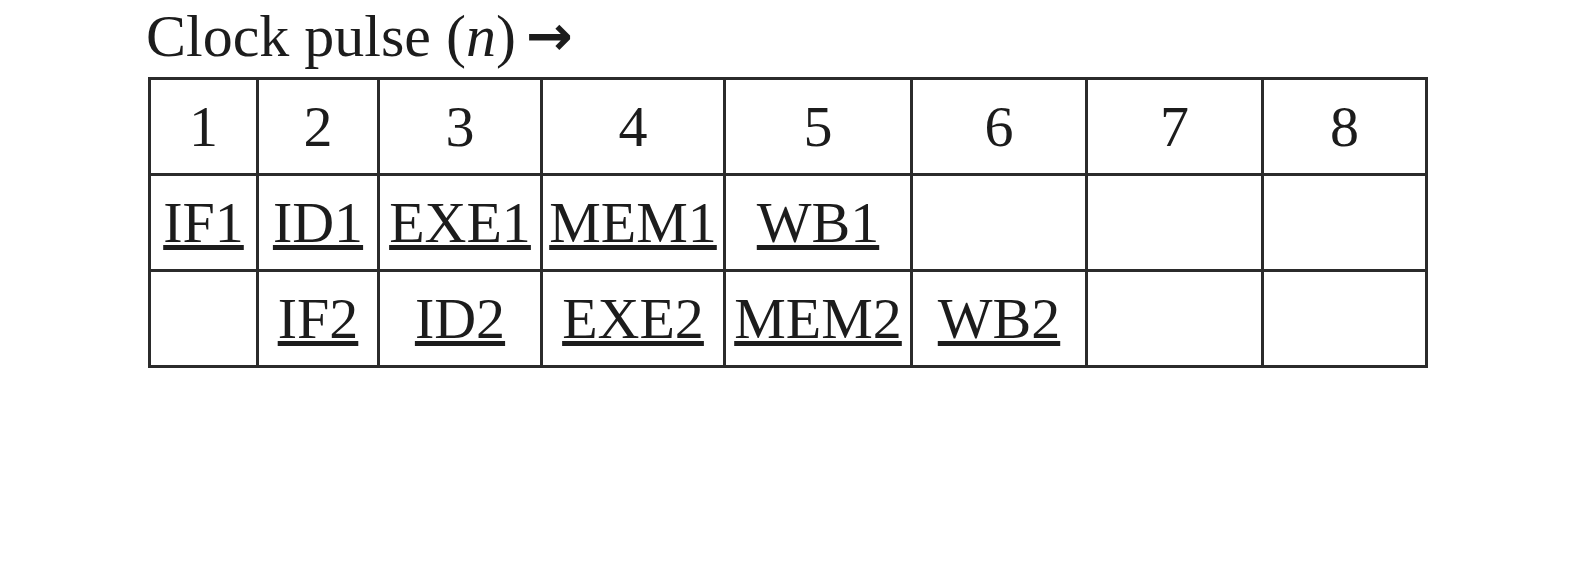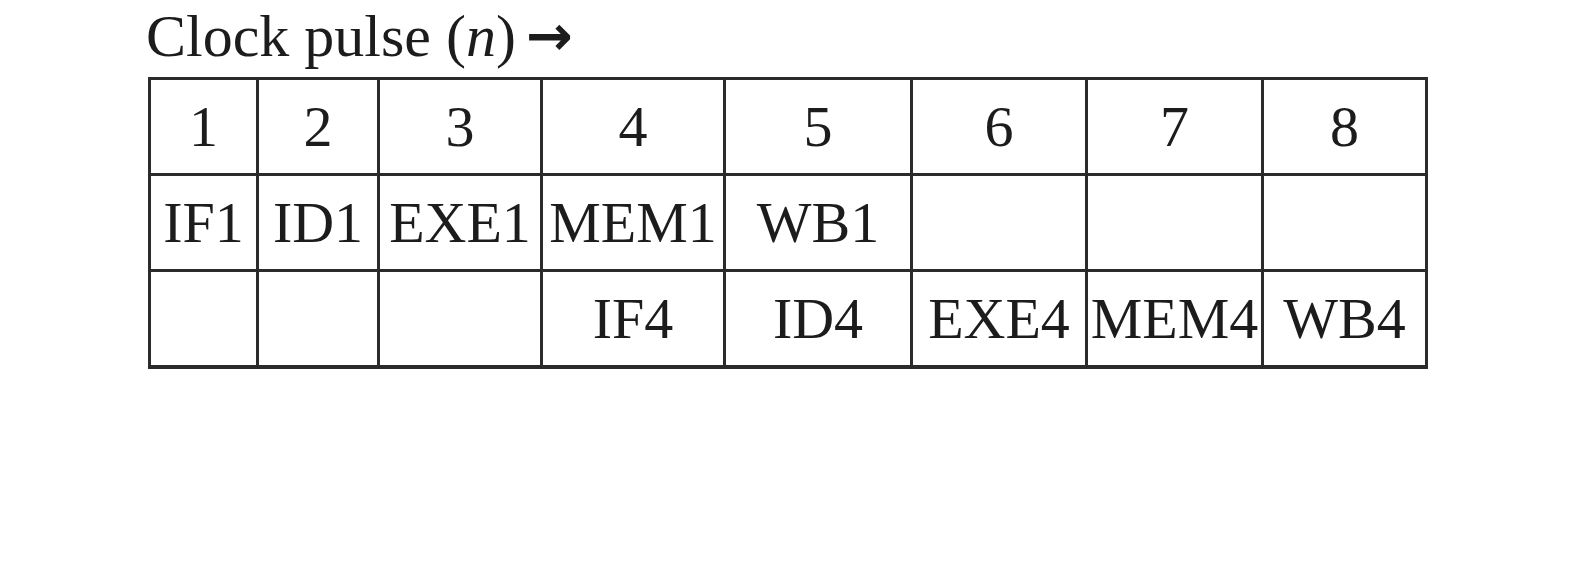--- a/index.html
+++ b/index.html
@@ -49,21 +49,21 @@
     text-align: center;
     vertical-align: middle;
     font-size: 58px;
     font-weight: normal;
     padding: 0;
     color: #1c1c1c;
     overflow: hidden;
     white-space: nowrap;
   }
   table.pipeline tr.header-row th { height: 93px; }
-  table.pipeline tr.body-row td { height: 93px; }
+  table.pipeline tr.body-row td { height: 93px; text-decoration: underline; }
   table.pipeline tr.last-row td { border-bottom-width: 4px; }
   col.c1 { width: 108px; }
   col.c2 { width: 121px; }
   col.c3 { width: 163px; }
   col.c4 { width: 183px; }
   col.c5 { width: 187px; }
   col.c6 { width: 175px; }
   col.c7 { width: 176px; }
   col.c8 { width: 164px; }
 </style>
@@ -101,26 +101,26 @@
       <tr class="body-row">
         <td>IF1</td>
         <td>ID1</td>
         <td>EXE1</td>
         <td>MEM1</td>
         <td>WB1</td>
         <td></td>
         <td></td>
         <td></td>
       </tr>
-      <tr class="body-row last-row">
+      <tr class="body-row">
+        <td></td>
+        <td>IF2</td>
+        <td>ID2</td>
+        <td>EXE2</td>
+        <td>MEM2</td>
+        <td>WB2</td>
         <td></td>
         <td></td>
-        <td></td>
-        <td>IF4</td>
-        <td>ID4</td>
-        <td>EXE4</td>
-        <td>MEM4</td>
-        <td>WB4</td>
       </tr>
     </tbody>
   </table>
 
 </div>
 
 </body></html>

